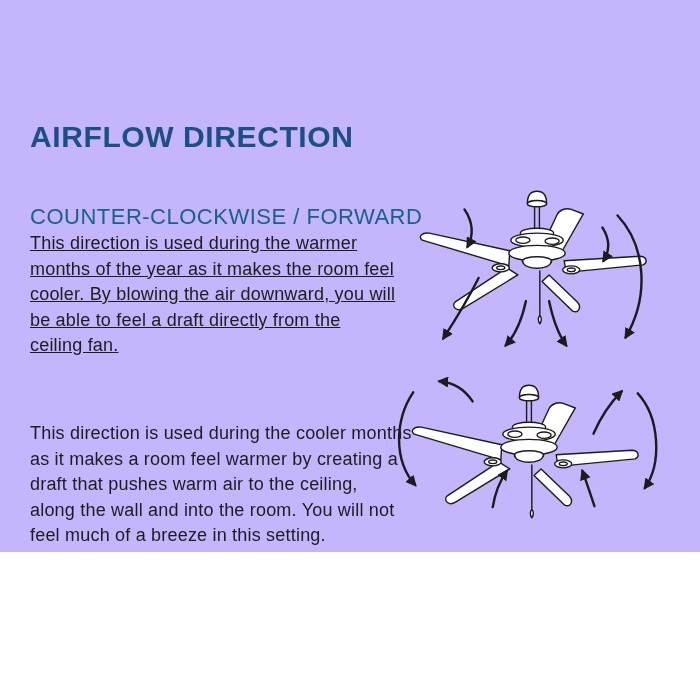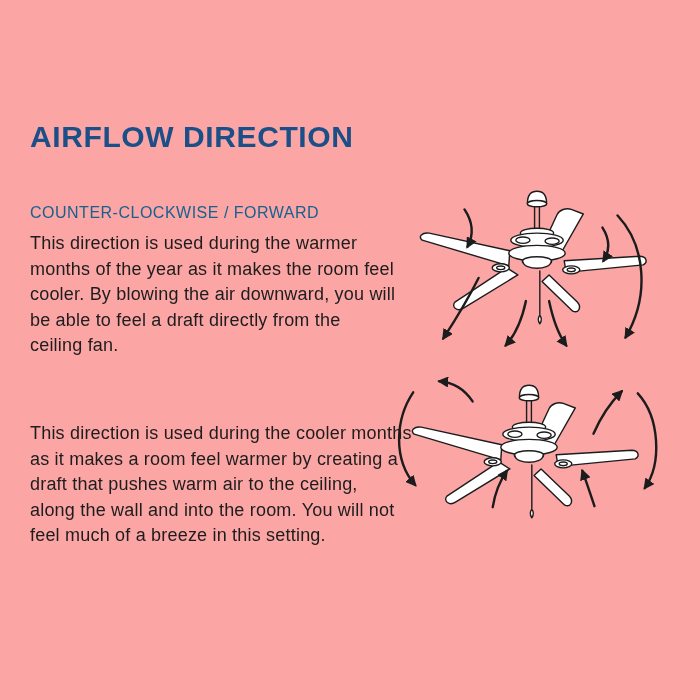--- a/index.html
+++ b/index.html
@@ -1,38 +1,38 @@
 <!DOCTYPE html>
 <html style="--title-color: #1b4f87; --heading-color: #17618f; --body-color: #1d1d1d;"><head>
 <meta charset="utf-8">
 <style>
   html, body { margin:0; padding:0; background:#ffffff; }
   .canvas {
-    position:relative; width:700px; height:700px; background:#fca5a5;
+    position:relative; width:700px; height:552px; background:#c4b5fd;
     font-family:"Liberation Sans", sans-serif; overflow:hidden;
   }
   .page-title {
     position:absolute; left:30px; top:120px; margin:0;
     font-size:30px; font-weight:800; letter-spacing:0.6px;
     color:var(--title-color,#1b4f87);
   }
   .section-heading {
     position:absolute; left:30px; margin:0;
-    font-size:16px; font-weight:500; letter-spacing:0.5px;
+    font-size:22px; font-weight:500; letter-spacing:0.5px;
     color:var(--heading-color,#17618f);
     text-align:center;
   }
   .heading-1 { top:204px; }
   .heading-2 { top:394px; }
   .section-body {
     position:absolute; left:30px; margin:0; width:440px;
     font-size:18px; line-height:25.5px; letter-spacing:0.2px;
     color:var(--body-color,#1d1d1d); white-space:pre-line;
   }
-  .body-1 { top:231px; }
+  .body-1 { top:231px;text-decoration:underline; }
   .body-2 { top:421px; }
   .fan-svg { position:absolute; }
   .fan-1 { left:396px; top:183px; width:282px; height:212px; }
   .fan-2 { left:388px; top:377px; width:282px; height:212px; }
   .defs-holder { position:absolute; width:0; height:0; }
 </style>
 </head>
 <body style="background: rgb(255, 255, 255);">
 
 <div class="canvas">

